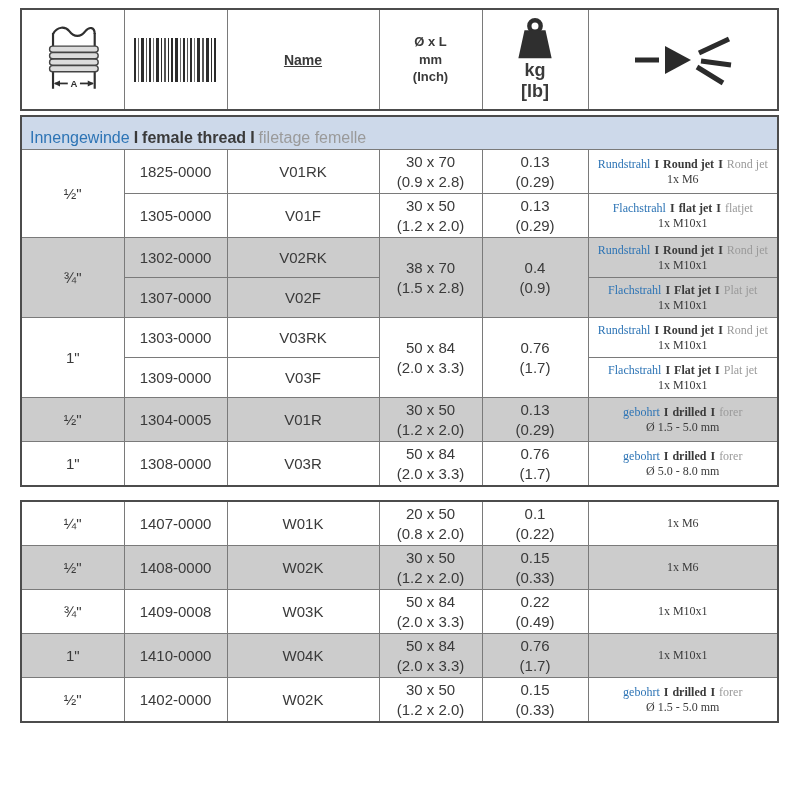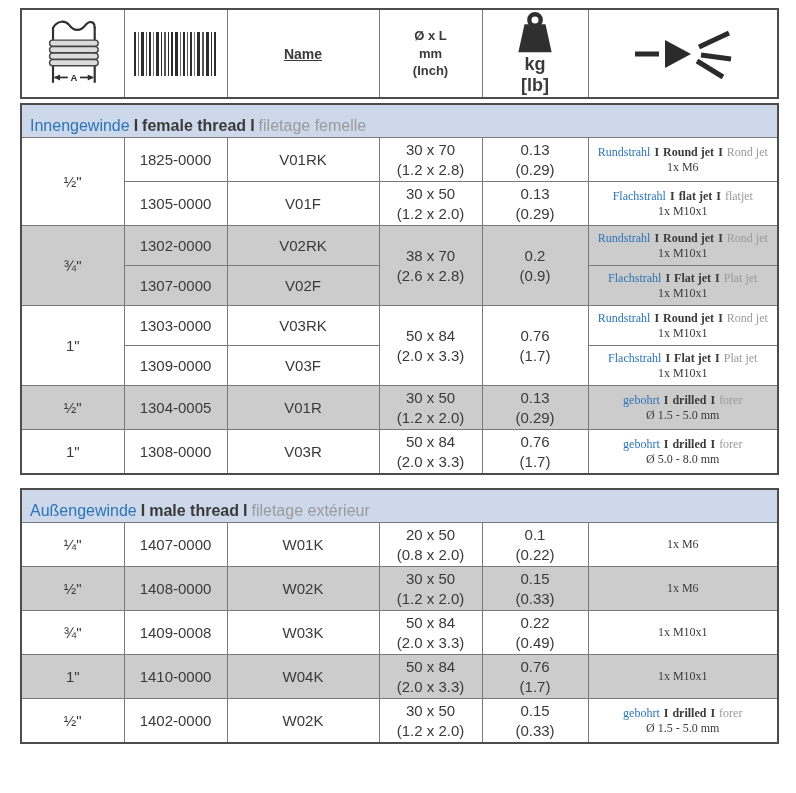--- a/index.html
+++ b/index.html
@@ -14,21 +14,21 @@
 
   .tbl { border-collapse:collapse; width:757px; table-layout:fixed; border:2px solid #4c4c4c; }
   .tbl td { border:1px solid #7a7a7a; }
 
   
   col.c1{width:103px} col.c2{width:103px} col.c3{width:152px}
   col.c4{width:103px} col.c5{width:106px} col.c6{width:190px}
 
   
   .header-tbl tr { height:86px; }
-  .header-tbl td { text-align:center; vertical-align:middle; padding:2px;margin-top:21px; }
+  .header-tbl td { text-align:center; vertical-align:middle; padding:8px;margin-top:21px; }
   .hname { font-weight:bold; font-size:14px;text-decoration:underline; }
   .hdims { font-weight:bold; font-size:13px; line-height:1.35; }
   .wlab  { font-weight:bold; font-size:18px; line-height:1.15; }
 
   
   tr.band td { background:#cdd9ea; height:28px; padding:12px 4px 2px 8px; font-size:16px; text-align:left; vertical-align:middle; }
 
   
   tr.data { height:40px; }
   tr.data td { text-align:center; vertical-align:middle; font-size:15px; padding:2px 4px; }
@@ -159,21 +159,21 @@
     <tbody>
         <tr class="band">
           <td colspan="6"><span class="seg-de">Innengewinde</span><span class="seg-sep">I</span><span class="seg-en">female thread</span><span class="seg-sep">I</span><span class="seg-fr">filetage femelle</span></td>
         </tr>
         <tr class="data">
           <td rowspan="2"><span>½"</span></td>
           <td><span>1825-0000</span></td>
           <td><span>V01RK</span></td>
           <td>
             <div class="line2">30 x 70</div>
-            <div class="line2">(1.2 x 2.8)</div>
+            <div class="line2">(0.9 x 2.8)</div>
           </td>
           <td>
             <div class="line2">0.13</div>
             <div class="line2">(0.29)</div>
           </td>
           <td class="jet">
             <div class="jet-label"><span class="seg-de">Rundstrahl</span><span class="seg-sep">I</span><span class="seg-en">Round jet</span><span class="seg-sep">I</span><span class="seg-fr">Rond jet</span></div>
             <div class="jet-value">1x M6</div>
           </td>
         </tr>
@@ -192,24 +192,24 @@
             <div class="jet-label"><span class="seg-de">Flachstrahl</span><span class="seg-sep">I</span><span class="seg-en">flat jet</span><span class="seg-sep">I</span><span class="seg-fr">flatjet</span></div>
             <div class="jet-value">1x M10x1</div>
           </td>
         </tr>
         <tr class="data gray-bg">
           <td rowspan="2"><span>¾"</span></td>
           <td><span>1302-0000</span></td>
           <td><span>V02RK</span></td>
           <td rowspan="2">
             <div class="line2">38 x 70</div>
-            <div class="line2">(2.6 x 2.8)</div>
+            <div class="line2">(1.5 x 2.8)</div>
           </td>
           <td rowspan="2">
-            <div class="line2">0.2</div>
+            <div class="line2">0.4</div>
             <div class="line2">(0.9)</div>
           </td>
           <td class="jet">
             <div class="jet-label"><span class="seg-de">Rundstrahl</span><span class="seg-sep">I</span><span class="seg-en">Round jet</span><span class="seg-sep">I</span><span class="seg-fr">Rond jet</span></div>
             <div class="jet-value">1x M10x1</div>
           </td>
         </tr>
         <tr class="data gray-bg cont">
           <td><span>1307-0000</span></td>
           <td><span>V02F</span></td>
@@ -284,23 +284,20 @@
   <table class="tbl data-tbl">
     <colgroup>
         <col class="c1">
         <col class="c2">
         <col class="c3">
         <col class="c4">
         <col class="c5">
         <col class="c6">
       </colgroup>
     <tbody>
-        <tr class="band">
-          <td colspan="6"><span class="seg-de">Außengewinde</span><span class="seg-sep">I</span><span class="seg-en">male thread</span><span class="seg-sep">I</span><span class="seg-fr">filetage extérieur</span></td>
-        </tr>
         <tr class="data">
           <td><span>¼"</span></td>
           <td><span>1407-0000</span></td>
           <td><span>W01K</span></td>
           <td>
             <div class="line2">20 x 50</div>
             <div class="line2">(0.8 x 2.0)</div>
           </td>
           <td>
             <div class="line2">0.1</div>

